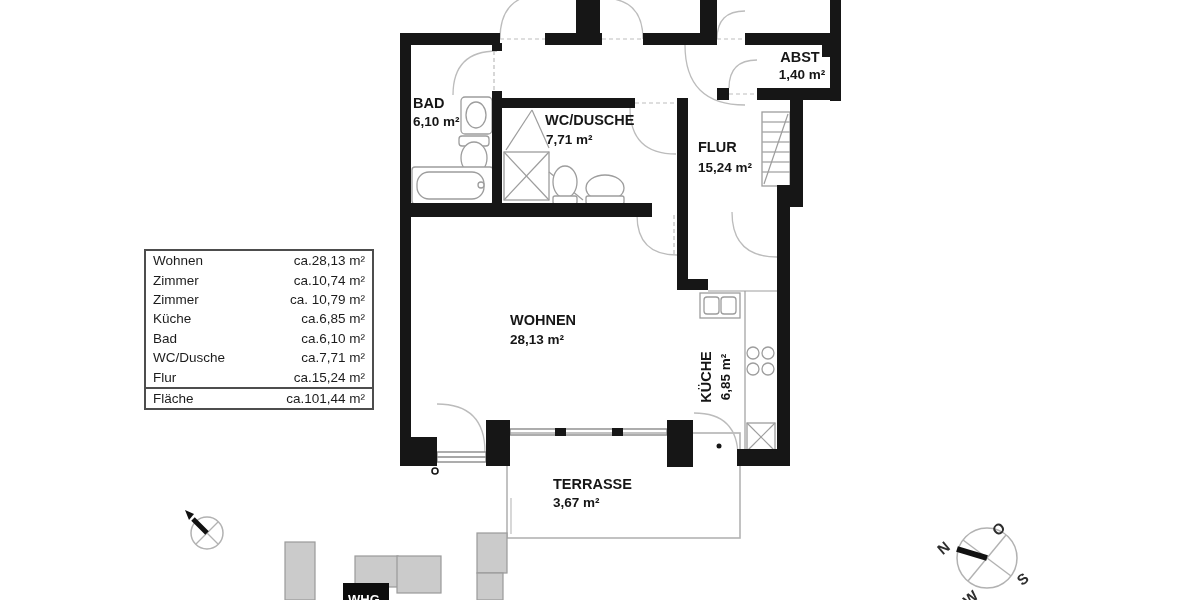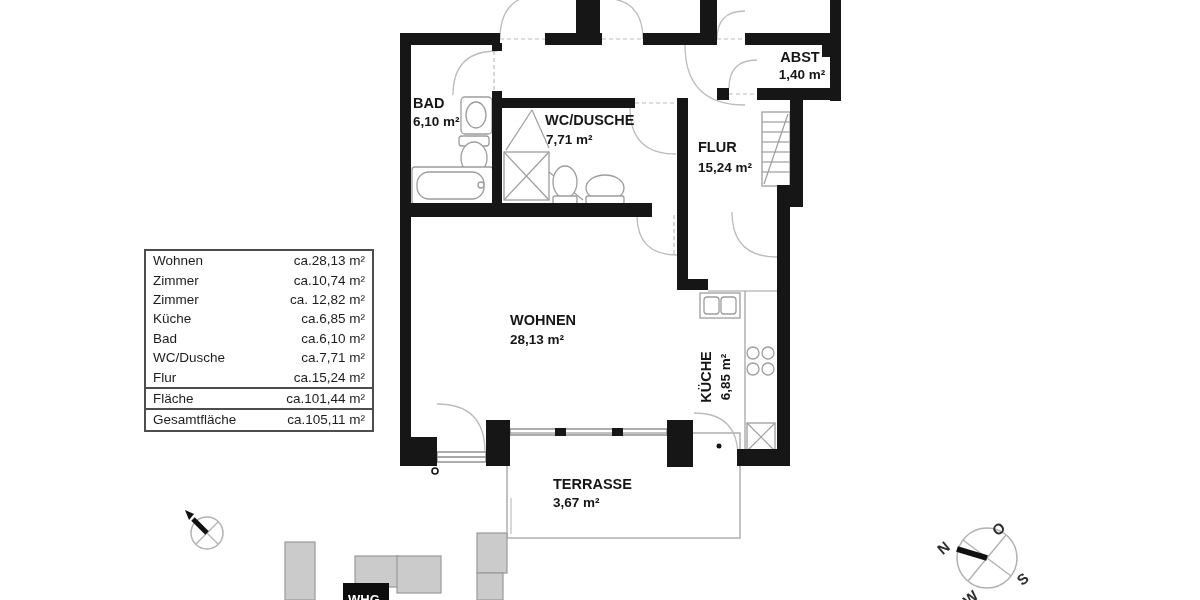--- a/index.html
+++ b/index.html
@@ -218,21 +218,21 @@
     <div class="row">
       <span class="lbl">Wohnen</span>
       <span class="val">ca.28,13 m²</span>
     </div>
     <div class="row">
       <span class="lbl">Zimmer</span>
       <span class="val">ca.10,74 m²</span>
     </div>
     <div class="row">
       <span class="lbl">Zimmer</span>
-      <span class="val">ca. 12,82 m²</span>
+      <span class="val">ca. 10,79 m²</span>
     </div>
     <div class="row">
       <span class="lbl">Küche</span>
       <span class="val">ca.6,85 m²</span>
     </div>
     <div class="row">
       <span class="lbl">Bad</span>
       <span class="val">ca.6,10 m²</span>
     </div>
     <div class="row">
@@ -240,18 +240,14 @@
       <span class="val">ca.7,71 m²</span>
     </div>
     <div class="row">
       <span class="lbl">Flur</span>
       <span class="val">ca.15,24 m²</span>
     </div>
     <div class="row sep">
       <span class="lbl">Fläche</span>
       <span class="val">ca.101,44 m²</span>
     </div>
-    <div class="row sep">
-      <span class="lbl">Gesamtfläche</span>
-      <span class="val">ca.105,11 m²</span>
-    </div>
   </div>
 </div>
 
 </body></html>

